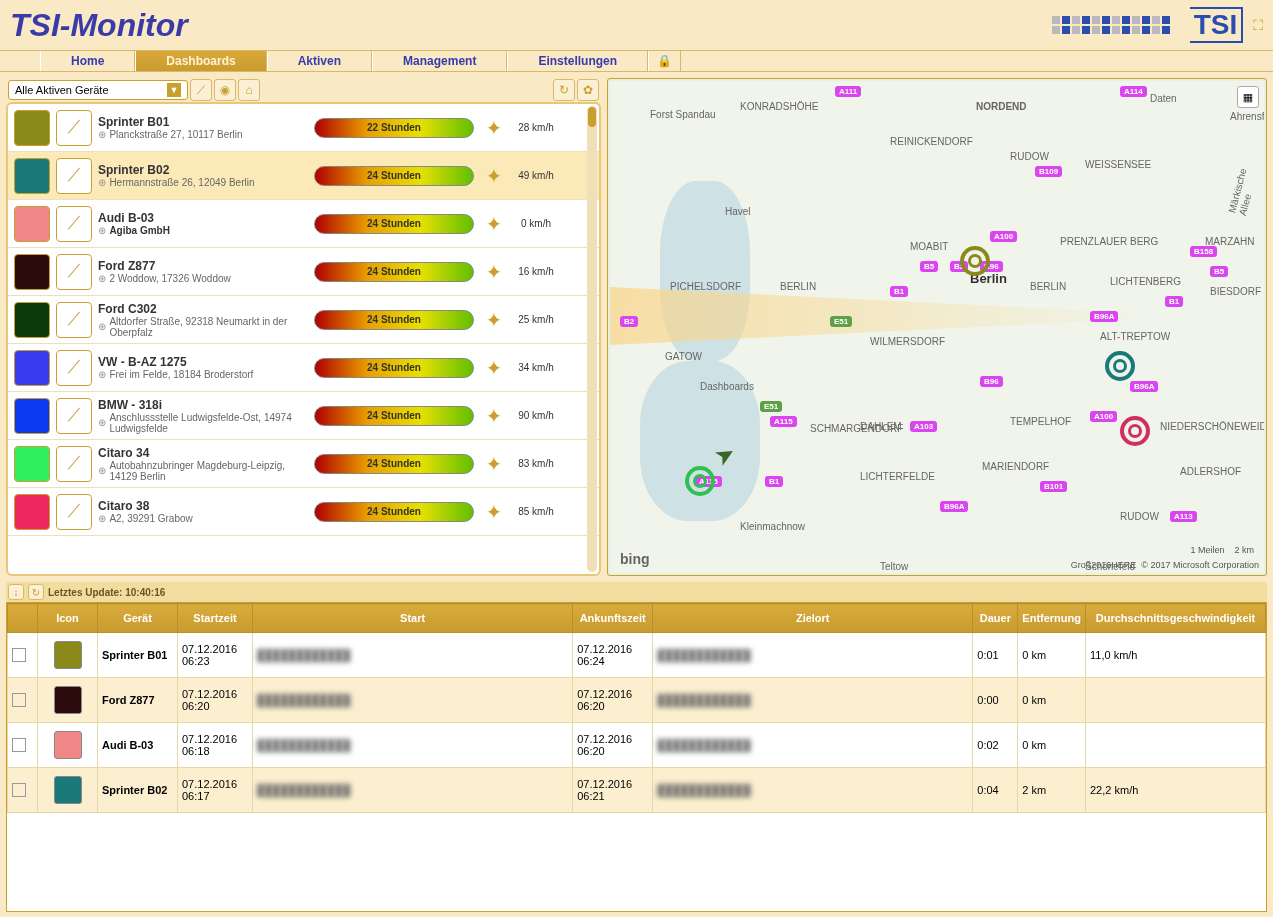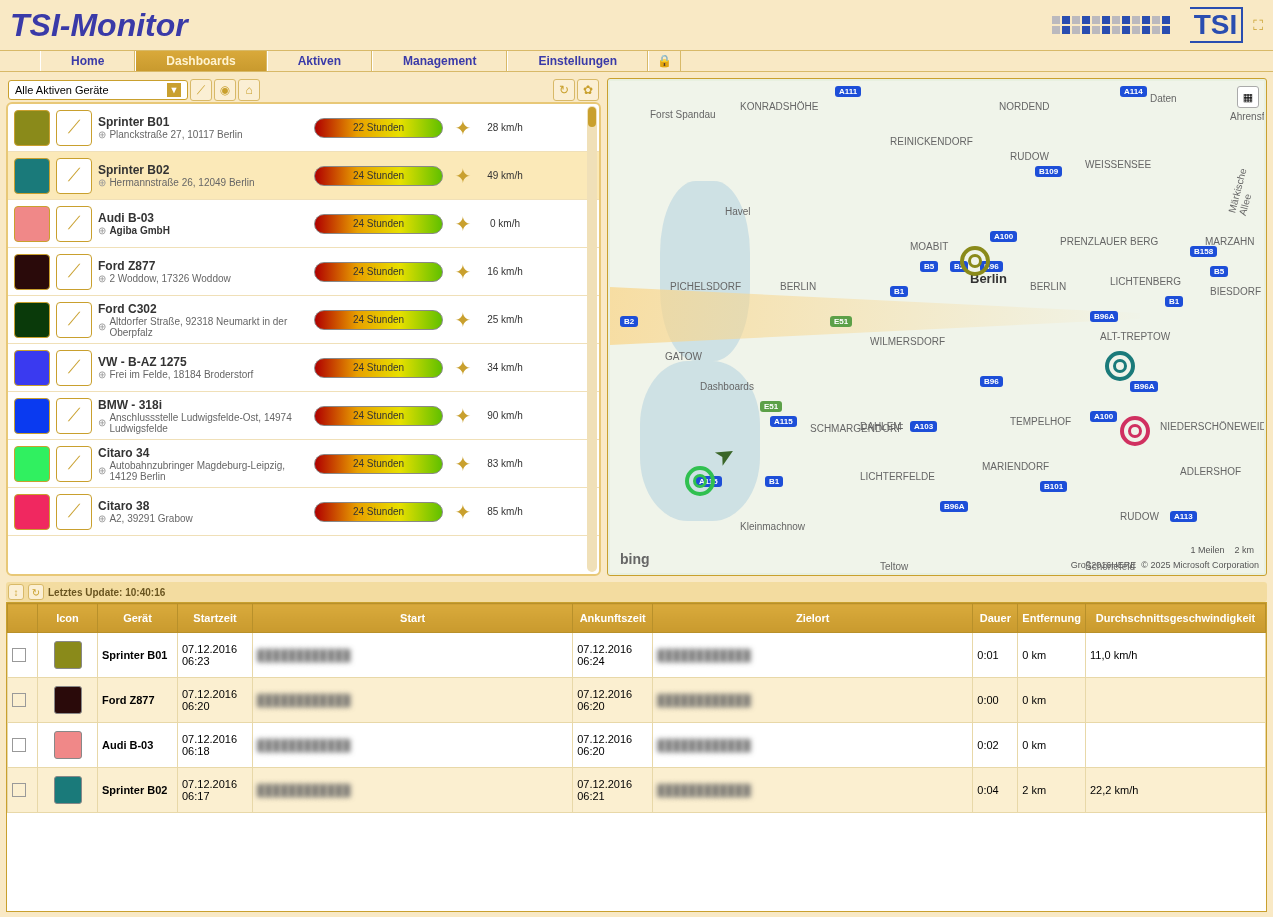--- a/index.html
+++ b/index.html
@@ -36,30 +36,30 @@
 
 .device-list { flex: 1; background: #fff; border: 2px solid #e8c877; border-radius: 6px; overflow-y: auto; position: relative; }
 .device-item { display: flex; align-items: center; padding: 4px 6px; border-bottom: 1px solid #f0e0b8; gap: 6px; min-height: 48px; }
 .device-item.selected { background: #fbe9b8; }
 .color-box { width: 36px; height: 36px; border: 1px solid #c9a02e; border-radius: 4px; }
 .route-icon { width: 36px; height: 36px; border: 1px solid #c9a02e; border-radius: 4px; background: #fff; display: flex; align-items: center; justify-content: center; color: #c9a02e; font-size: 18px; }
 .device-info { width: 210px; }
 .device-name { font-size: 12px; font-weight: bold; color: #333; }
 .device-loc { font-size: 10px; color: #666; display: flex; align-items: center; gap: 3px; }
 .globe { color: #999; font-size: 10px; }
-.status-bar { width: 129px; height: 20px; background: linear-gradient(90deg, #b00000, #e8a000, #e8e000, #60c000); border-radius: 10px; display: flex; align-items: center; justify-content: center; font-size: 10px; font-weight: normal; color: #333; border: 1px solid #888; }
+.status-bar { width: 160px; height: 20px; background: linear-gradient(90deg, #b00000, #e8a000, #e8e000, #60c000); border-radius: 10px; display: flex; align-items: center; justify-content: center; font-size: 10px; font-weight: bold; color: #333; border: 1px solid #888; }
 .compass { width: 28px; height: 28px; display: flex; align-items: center; justify-content: center; color: #c9a02e; font-size: 20px; }
 .speed { font-size: 10px; color: #333; width: 44px; text-align: center; }
 .scroll-indicator { position: absolute; right: 2px; top: 2px; bottom: 2px; width: 10px; background: #f0e0b8; border-radius: 5px; }
 .scroll-thumb { background: #c9a02e; width: 8px; height: 20px; border-radius: 4px; margin: 1px; }
 
 
 .map { position: absolute; inset: 2px; background: #f0f4ea; overflow: hidden; }
 .map-label { position: absolute; font-size: 10px; color: #666; }
-.map-road-badge { position: absolute; background: #1d4ed8; color: #fff; padding: 1px 4px; border-radius: 3px; font-size: 8px; font-weight: bold; }
+.map-road-badge { position: absolute; background: #d946ef; color: #fff; padding: 1px 4px; border-radius: 3px; font-size: 8px; font-weight: bold; }
 .map-road-badge.green { background: #5ca048; }
 .map-marker { position: absolute; width: 30px; height: 30px; border-radius: 50%; border: 4px solid; }
 .map-marker::after { content: ''; position: absolute; inset: 4px; border-radius: 50%; border: 3px solid; border-color: inherit; }
 .map-arrow { position: absolute; color: #3a6628; font-size: 24px; }
 .pointer-line { position: absolute; left: -20px; top: 160px; width: 550px; height: 150px; background: linear-gradient(100deg, rgba(249,214,140,0.8), transparent); clip-path: polygon(0 30%, 100% 48%, 100% 52%, 0 70%); pointer-events: none; }
 .map-attribution { position: absolute; right: 5px; bottom: 3px; font-size: 9px; color: #555; }
 .map-scale { position: absolute; right: 10px; bottom: 18px; font-size: 9px; color: #555; display: flex; gap: 10px; }
 .bing-logo { position: absolute; left: 10px; bottom: 6px; font-size: 14px; color: #666; font-weight: bold; }
 .map-ctrl { position: absolute; right: 5px; top: 5px; width: 22px; height: 22px; border: 1px solid #aaa; background: #fff; border-radius: 3px; display: flex; align-items: center; justify-content: center; cursor: pointer; }
 
@@ -275,25 +275,25 @@
       <div class="water" style="left:50px; top:100px; width:90px; height:180px;"></div>
       <div class="water" style="left:30px; top:280px; width:120px; height:160px;"></div>
       <div class="pointer-line"></div>
       <div class="map-ctrl">▦</div>
       <div class="bing-logo">bing</div>
       <div class="map-scale">
         <span>1 Meilen</span>
           <span>2 km</span>
       </div>
       <div class="map-attribution">
-        <span>Groß2016HERE</span>&nbsp;&nbsp;<span>© 2025 Microsoft Corporation</span>
+        <span>Groß2016HERE</span>&nbsp;&nbsp;<span>© 2017 Microsoft Corporation</span>
       </div>
     <div class="map-label" style="left: 40px; top: 28px;">Forst Spandau</div>
         <div class="map-label" style="left: 130px; top: 20px;">KONRADSHÖHE</div>
-        <div class="map-label" style="left: 389px; top: 20px;">NORDEND</div>
+        <div class="map-label" style="left: 366px; top: 20px; font-weight: bold;">NORDEND</div>
         <div class="map-label" style="left: 540px; top: 12px;">Daten</div>
         <div class="map-label" style="left: 280px; top: 55px;">REINICKENDORF</div>
         <div class="map-label" style="left: 400px; top: 70px;">RUDOW</div>
         <div class="map-label" style="left: 475px; top: 78px;">WEISSENSEE</div>
         <div class="map-label" style="left: 620px; top: 30px;">Ahrensf</div>
         <div class="map-label" style="left: 115px; top: 125px;">Havel</div>
         <div class="map-label" style="left: 300px; top: 160px;">MOABIT</div>
         <div class="map-label" style="left: 450px; top: 155px;">PRENZLAUER BERG</div>
         <div class="map-label" style="left: 595px; top: 155px;">MARZAHN</div>
         <div class="map-label" style="left: 360px; top: 190px; font-size: 13px; color: rgb(51, 51, 51); font-weight: bold;">Berlin</div>

